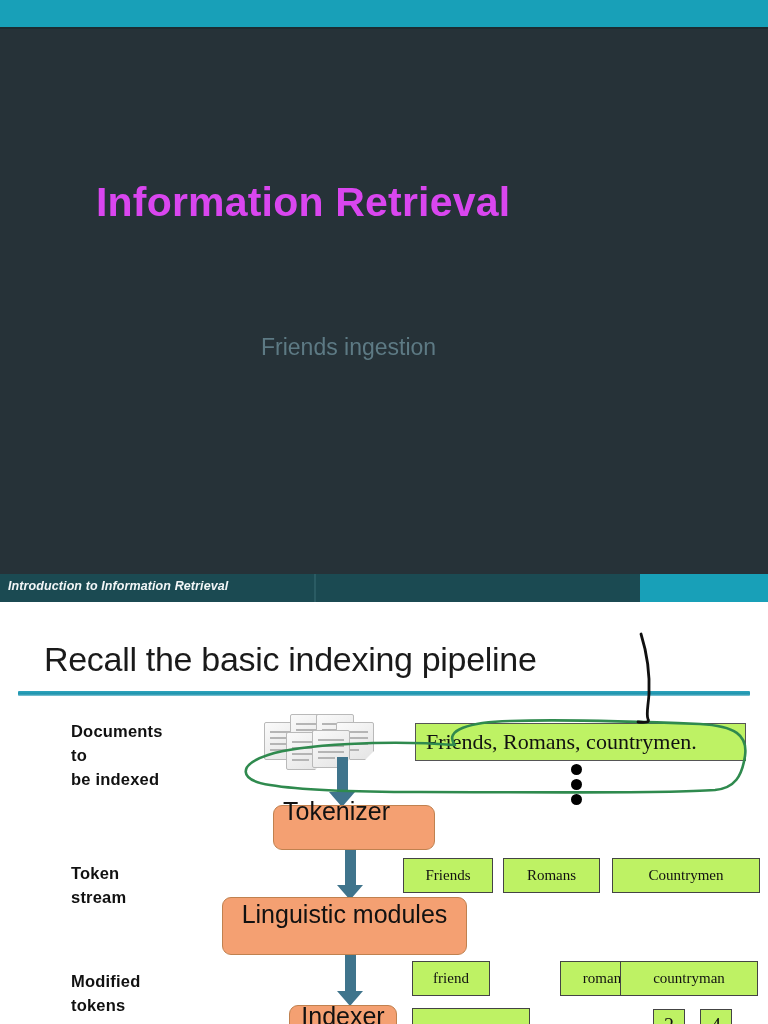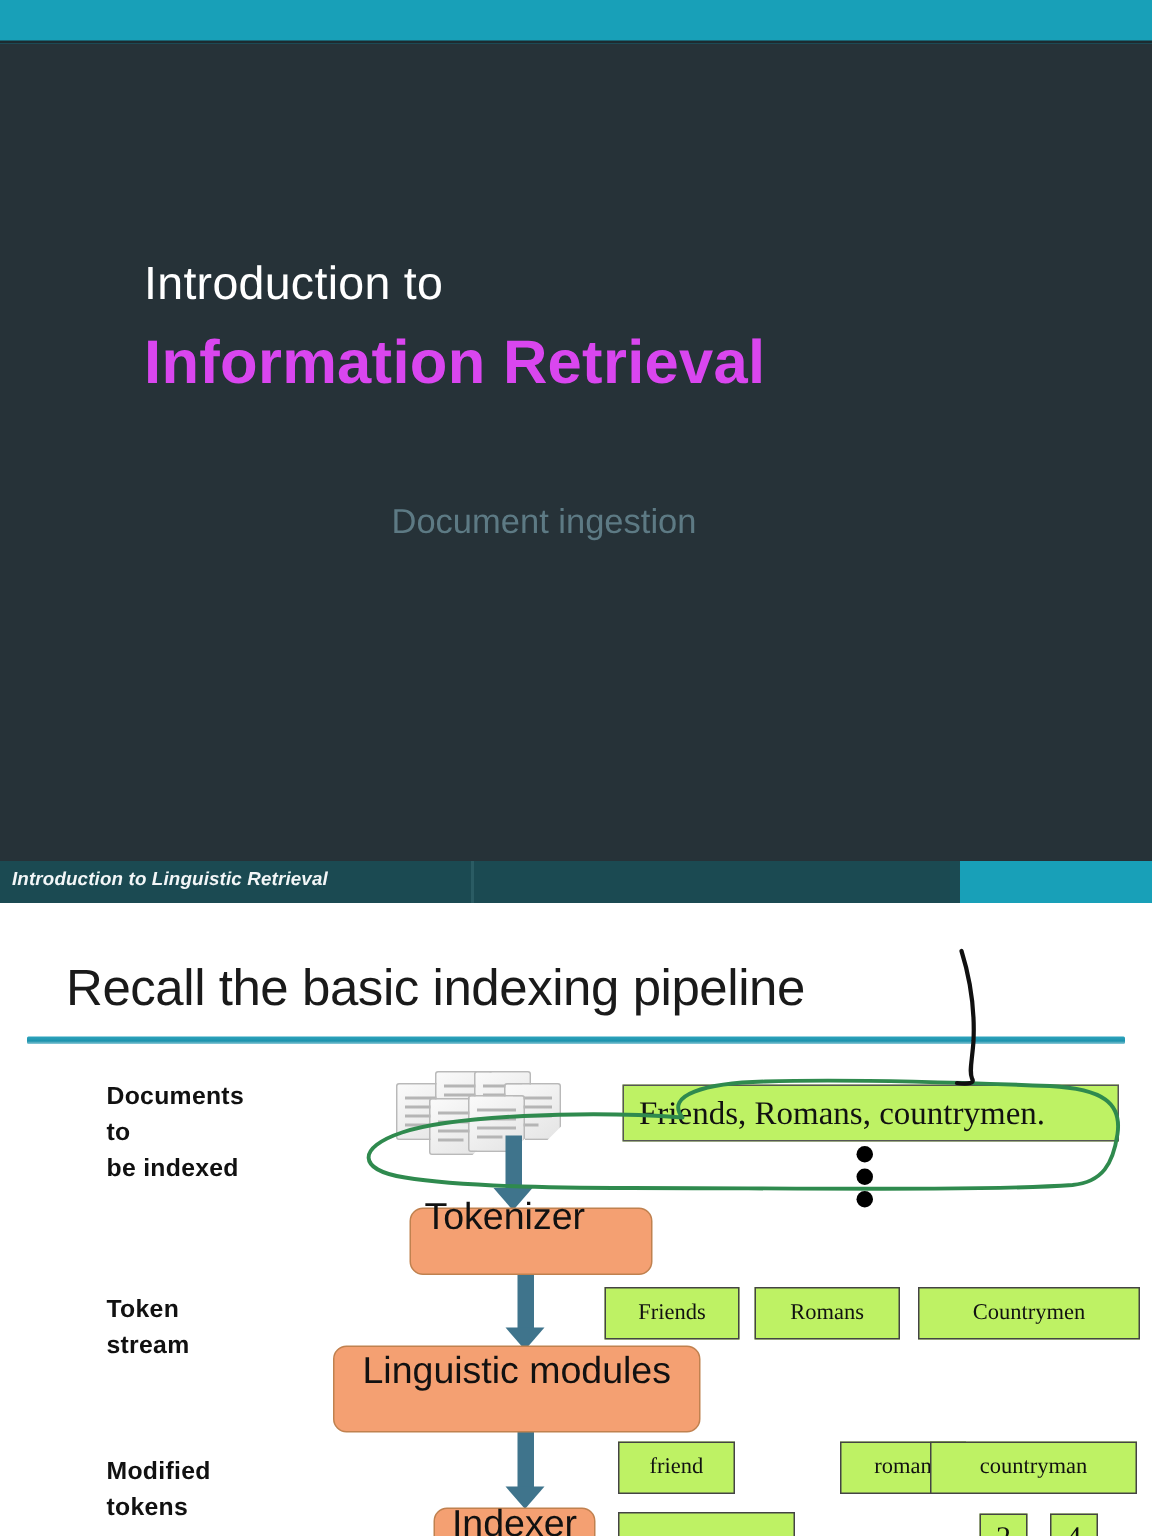--- a/index.html
+++ b/index.html
@@ -200,30 +200,29 @@
 </head>
 <body>
 
 <div id="page">
 
   <section id="slide-title">
 
     <div id="top-accent-bar"></div>
 
     <div id="title-block">
-      <div class="title-line-1">Introduction to</div>
       <div class="title-line-2">Information Retrieval</div>
     </div>
 
-    <div id="subtitle">Document ingestion</div>
+    <div id="subtitle">Friends ingestion</div>
 
     <div id="footer-band">
       <div id="footer-dark">
         <div id="footer-divider"></div>
-        <div id="footer-text">Introduction to Linguistic Retrieval</div>
+        <div id="footer-text">Introduction to Information Retrieval</div>
       </div>
       <div id="footer-teal"></div>
     </div>
   </section>
 
   <section id="slide-pipeline">
 
     <div id="pipeline-heading">Recall the basic indexing pipeline</div>
     <div id="heading-rule"></div>
 

